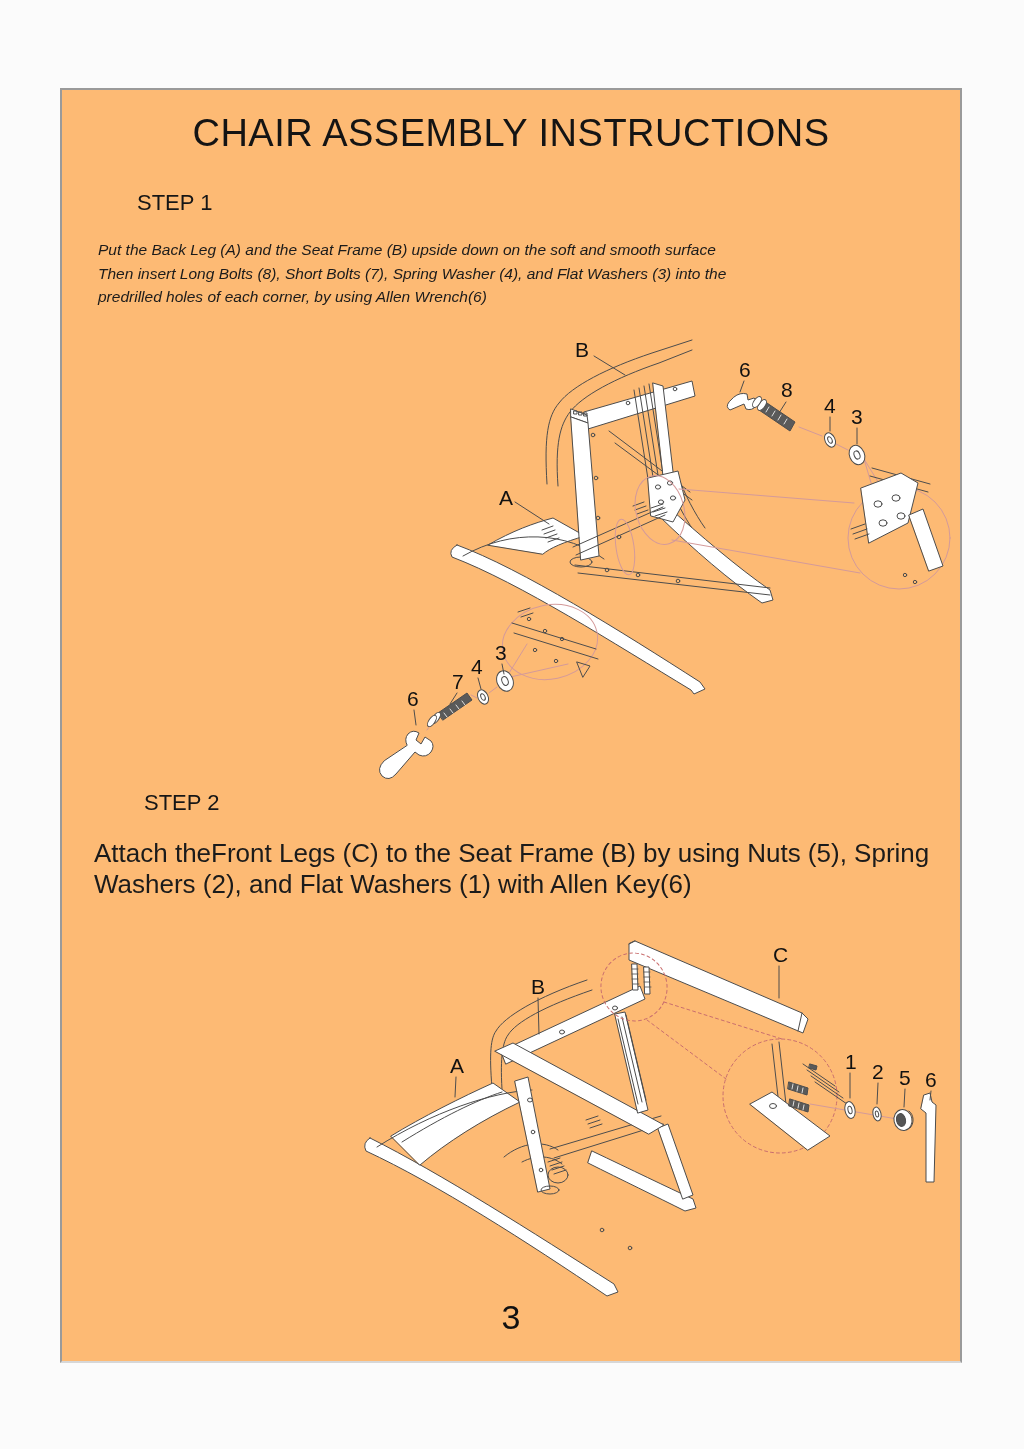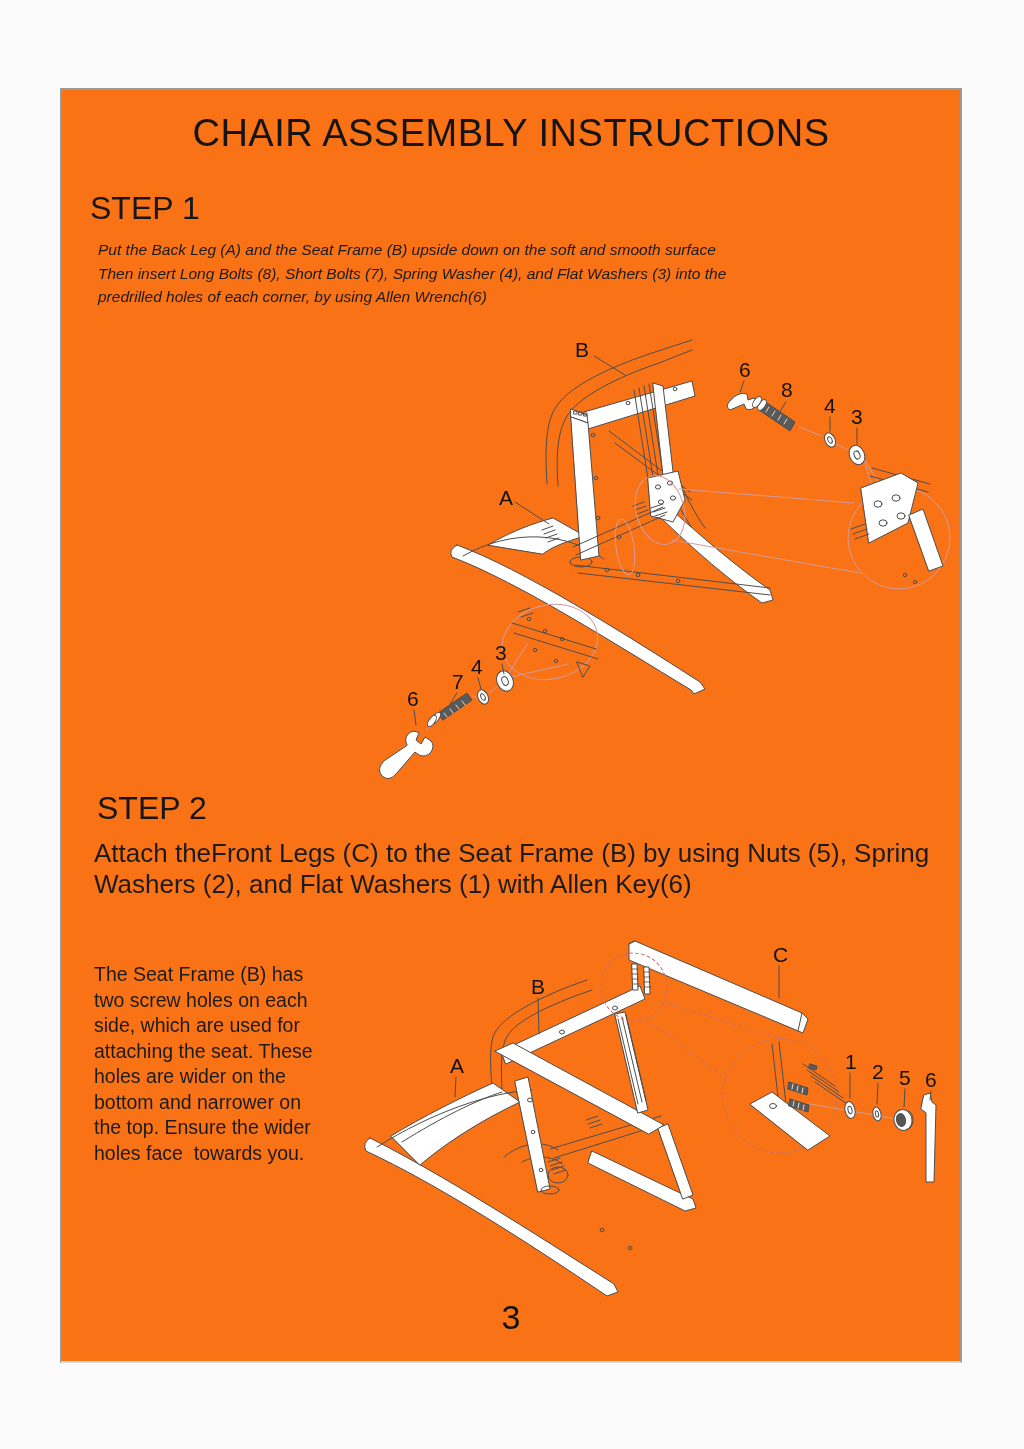--- a/index.html
+++ b/index.html
@@ -7,35 +7,35 @@
     width:1024px;height:1449px;
     background:#fbfbfb;
     font-family:"Liberation Sans", sans-serif;
     color:#1b1b1b;
     position:relative;
     overflow:hidden;
   }
   .sheet{
     position:absolute;left:60px;top:88px;
     width:898px;height:1271px;
-    background:#f97316;
+    background:#fdba74;
     border:2px solid #9a9a9a;
     border-bottom-color:#d7d7d7;
     overflow:hidden;
   }
   .abs{position:absolute;}
   .page-title{
     left:0;top:22px;width:100%;
     text-align:center;
     font-size:38px;letter-spacing:0.5px;
     color:#141414;
     white-space:nowrap;
   }
   .step-heading{
-    font-size:32px;color:#161616;
+    font-size:22px;color:#161616;margin-left:47px;
   }
   .body-text{
     font-size:15.5px;line-height:23.5px;
     white-space:pre-wrap;color:#1b1b1b;font-style:italic;
   }
   .note1-text{
     font-size:17px;line-height:22.5px;
     white-space:pre-wrap;
   }
   .step2-body{
@@ -205,28 +205,20 @@
       <text x="80" y="357">7</text>
       <text x="35" y="374">6</text>
     </g>
   </svg>
 
   <div class="abs step-heading" style="left:35px;top:700px;">STEP 2</div>
 
   <div class="abs step2-body" style="left:32px;top:748px;width:860px;">Attach theFront Legs (C) to the Seat Frame (B) by using Nuts (5), Spring
 Washers (2), and Flat Washers (1) with Allen Key(6)</div>
 
-  <div class="abs note2-text" style="left:32px;top:872px;width:280px;">The Seat Frame (B) has
-two screw holes on each
-side, which are used for
-attaching the seat. These
-holes are wider on the
-bottom and narrower on
-the top. Ensure the wider
-holes face  towards you.</div>
 
   <svg class="abs" style="left:290px;top:842px;" width="612" height="370" viewBox="0 0 612 370">
     <g stroke="#4d4d4d" stroke-width="1" fill="none" stroke-linejoin="round" stroke-linecap="round">
 
       <g>
         <path d="M 140,156 C 137,120 139,106 144,99 C 152,85 185,65 235,48"></path>
         <path d="M 150,157 C 148,124 151,110 156,103 C 164,90 193,74 240,58"></path>
         <path d="M 18,206 C 90,242 180,300 262,352 L 266,360 L 255,364 C 175,310 85,252 14,219 Q 10,211 18,206 Z" fill="#fff"></path>
         <path d="M 240,219 C 280,238 315,255 341,267 L 344,276 L 333,279 C 305,265 270,248 236,231 Z" fill="#fff"></path>
         <path d="M 39,204 C 70,185 110,165 141,151 L 168,170 C 130,188 95,210 68,233 Z" fill="#fff"></path>

